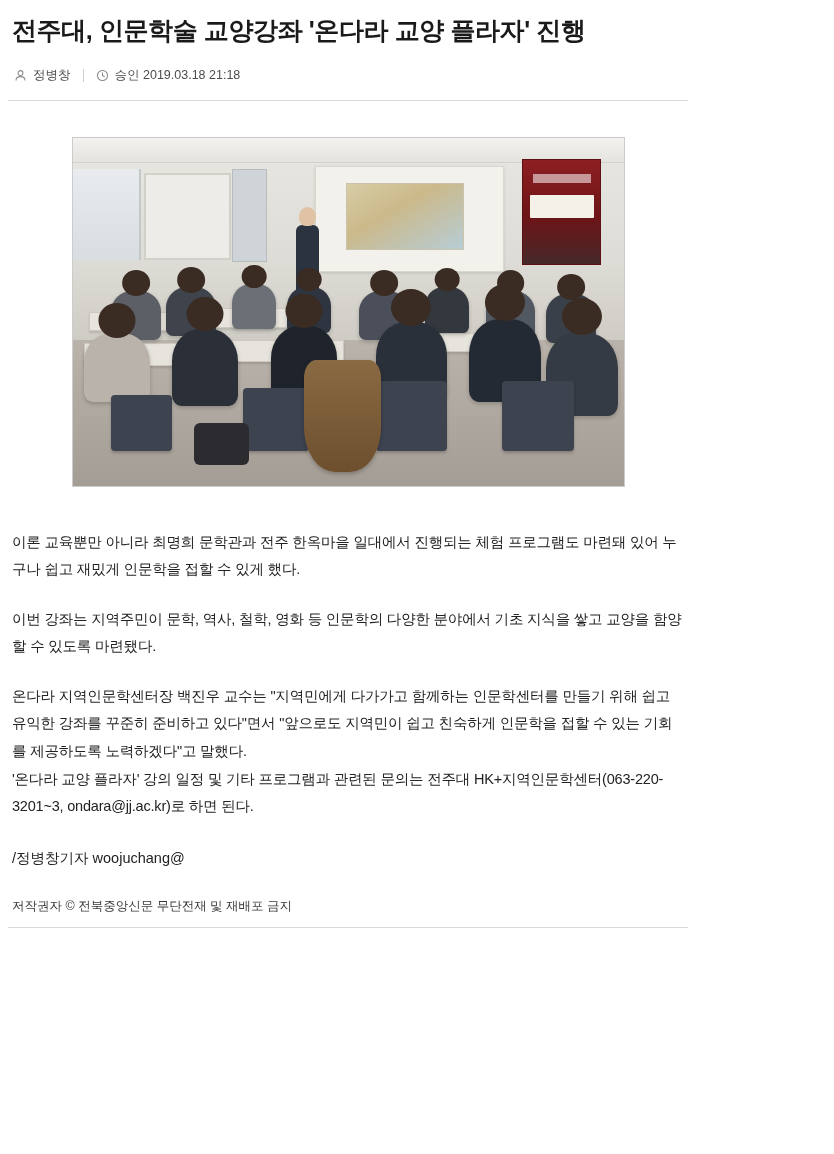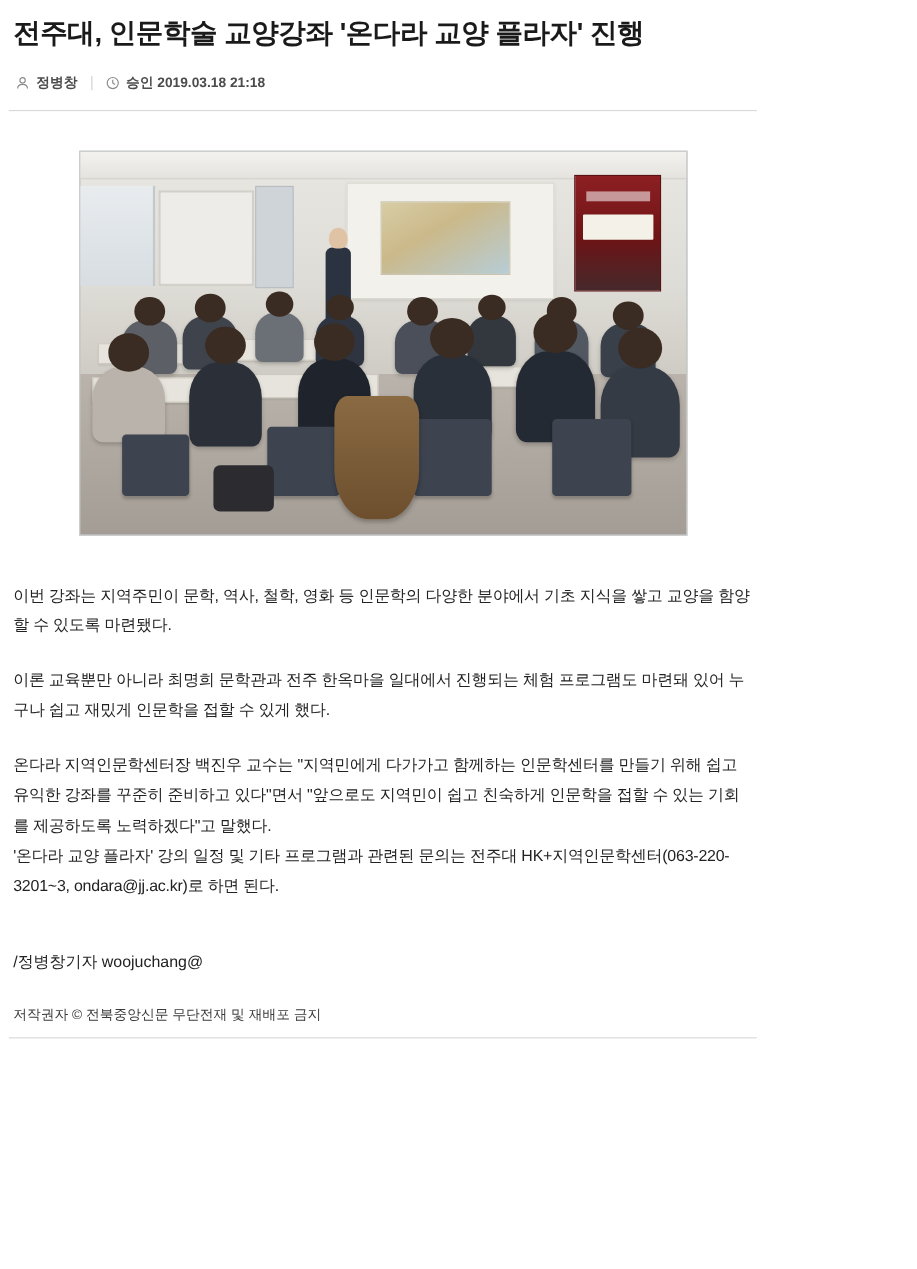--- a/index.html
+++ b/index.html
@@ -27,21 +27,20 @@
     margin: 14px 0 0 4px;
     letter-spacing: -0.4px;
   }
   .meta-bar {
     display: flex;
     align-items: center;
     margin: 18px 0 0 6px;
     font-size: 12.5px;
     color: #555555;
     height: 20px;
-    font-weight: bold;
   }
   .meta-item {
     display: flex;
     align-items: center;
     gap: 6px;
   }
   .meta-sep {
     width: 1px;
     height: 13px;
     background: #cfcfcf;
@@ -160,21 +159,21 @@
   .body-text {
     margin: 42px 4px 0 4px;
     font-size: 14.5px;
     line-height: 1.9;
     color: #222222;
     letter-spacing: -0.2px;
   }
   .body-text p { margin: 0 0 22px 0; }
   .body-text p.tight { margin-bottom: 0; }
   .byline {
-    margin: 44px 4px 0 4px;
+    margin: 28px 4px 0 4px;
     font-size: 14.5px;
     color: #222222;
   }
   .copyright {
     margin: 30px 4px 0 4px;
     font-size: 12.5px;
     color: #3a3a3a;
   }
   .bottom-rule {
     height: 1px;
@@ -255,22 +254,22 @@
       <div class="chair" style="left:7%; top:74%; width:11%; height:16%;"></div>
       <div class="chair" style="left:31%; top:72%; width:12%; height:18%;"></div>
       <div class="chair" style="left:55%; top:70%; width:13%; height:20%;"></div>
       <div class="chair" style="left:78%; top:70%; width:13%; height:20%;"></div>
       <div class="coat" style="left:42%; top:64%; width:14%; height:32%;"></div>
       <div class="bag" style="left:22%; top:82%; width:10%; height:12%;"></div>
     </div>
   </div>
 
   <div class="body-text">
+    <p>이론 교육뿐만 아니라 최명희 문학관과 전주 한옥마을 일대에서 진행되는 체험 프로그램도 마련돼 있어 누구나 쉽고 재밌게 인문학을 접할 수 있게 했다.</p>
     <p>이번 강좌는 지역주민이 문학, 역사, 철학, 영화 등 인문학의 다양한 분야에서 기초 지식을 쌓고 교양을 함양할 수 있도록 마련됐다.</p>
-    <p>이론 교육뿐만 아니라 최명희 문학관과 전주 한옥마을 일대에서 진행되는 체험 프로그램도 마련돼 있어 누구나 쉽고 재밌게 인문학을 접할 수 있게 했다.</p>
     <p class="tight">온다라 지역인문학센터장 백진우 교수는 "지역민에게 다가가고 함께하는 인문학센터를 만들기 위해 쉽고 유익한 강좌를 꾸준히 준비하고 있다"면서 "앞으로도 지역민이 쉽고 친숙하게 인문학을 접할 수 있는 기회를 제공하도록 노력하겠다"고 말했다.</p>
     <p>'온다라 교양 플라자' 강의 일정 및 기타 프로그램과 관련된 문의는 전주대 HK+지역인문학센터(063-220-3201~3, ondara@jj.ac.kr)로 하면 된다.</p>
   </div>
 
   <div class="byline">/정병창기자 woojuchang@</div>
 
   <div class="copyright">저작권자 © 전북중앙신문 무단전재 및 재배포 금지</div>
 
   <div class="bottom-rule"></div>
 </div>

